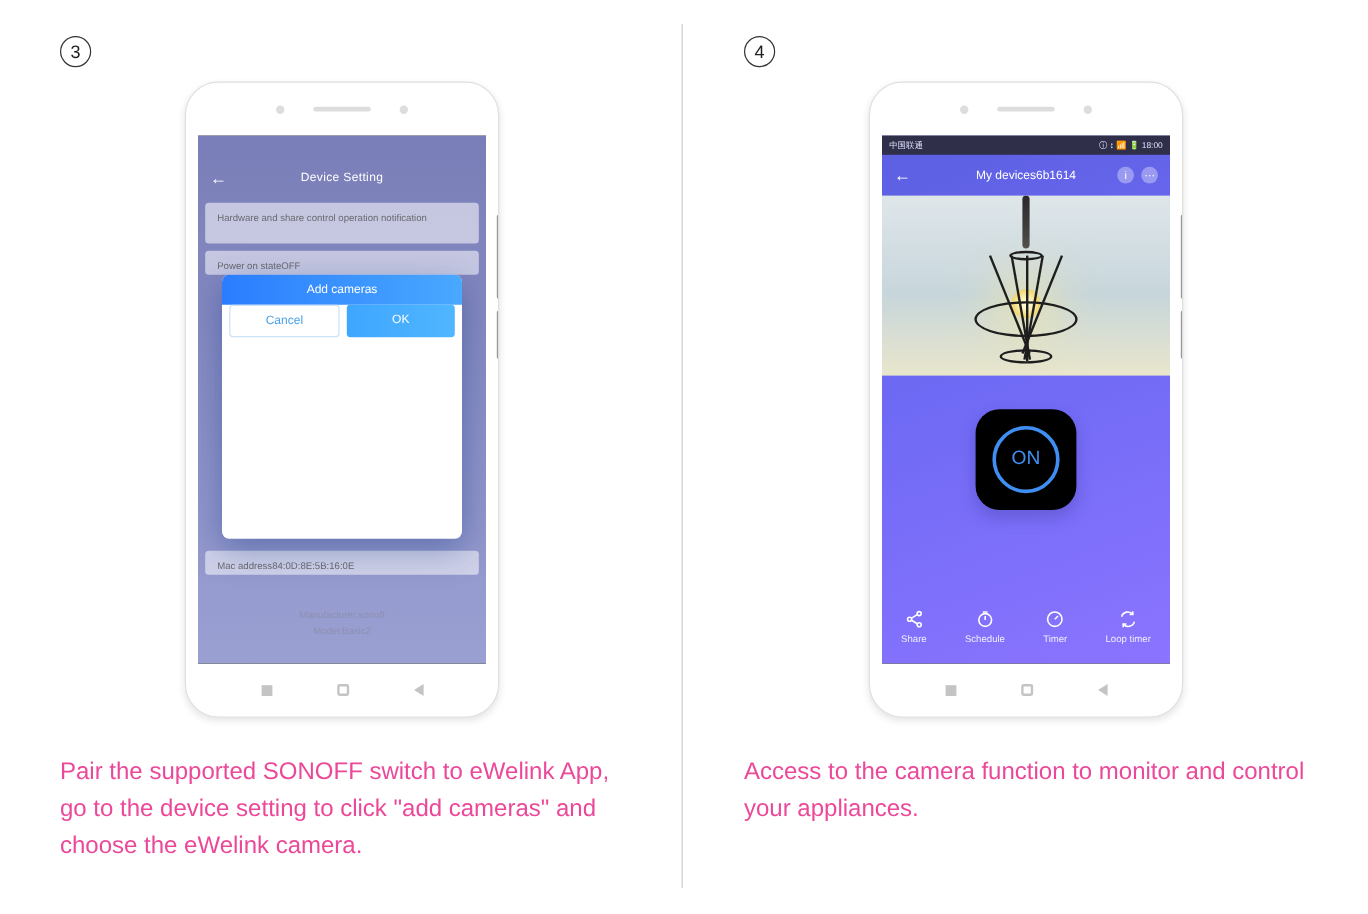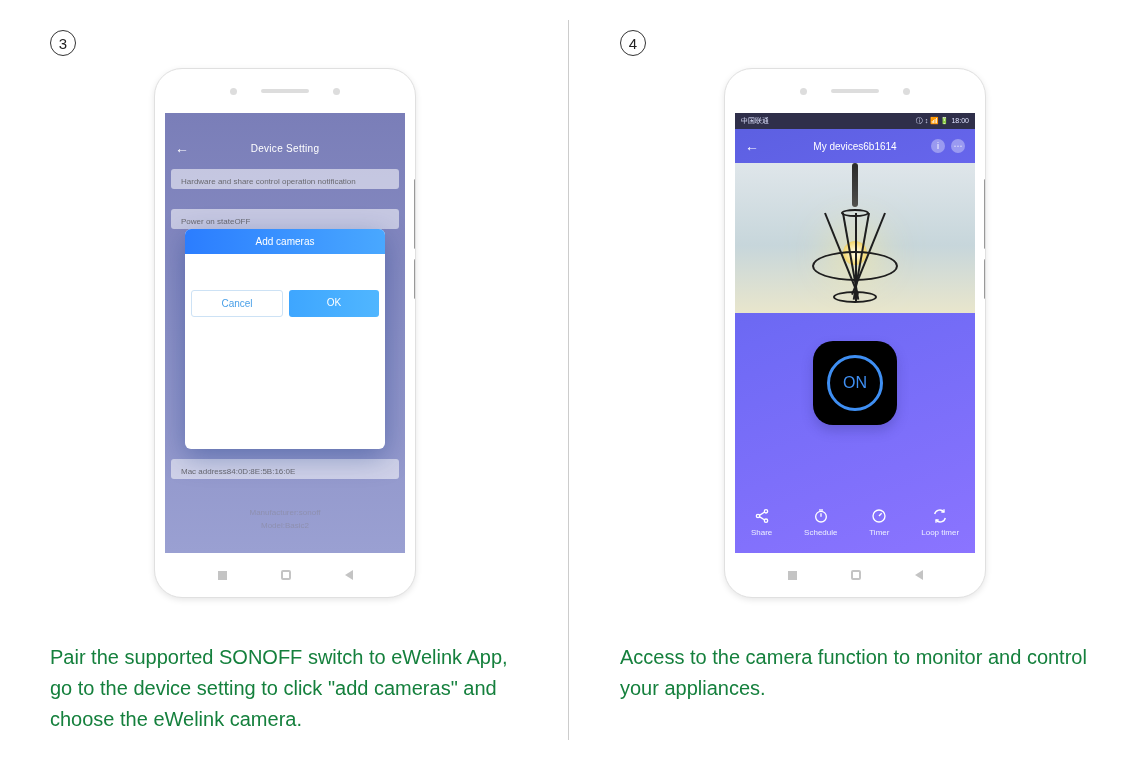--- a/index.html
+++ b/index.html
@@ -117,21 +117,21 @@
   .s3-title { width: 100%; text-align: center; letter-spacing: 0.3px; }
   .s3-row {
     position: absolute;
     left: 6px; right: 6px;
     background: rgba(255,255,255,0.55);
     border-radius: 3px;
     font-size: 8px;
     color: #6a6a70;
     padding: 8px 10px;
   }
-  .s3-row1 { top: 56px; height: 20px; }
+  .s3-row1 { top: 56px; height: 34px; }
   .s3-row2 { top: 96px; height: 20px; display:flex; }
   .s3-row3 { top: 346px; height: 20px; display:flex; justify-content:flex-start; }
   .s3-meta { position:absolute; bottom:20px; left:0; right:0; text-align:center; font-size:8px; color:#8e90b0; line-height:1.6; }
 
   .s3-modal {
     position: absolute;
     top: 116px; left: 20px; right: 20px;
     bottom: 104px;
     background: #fff;
     border-radius: 6px;
@@ -160,21 +160,21 @@
     width: 14px; height: 14px; border-radius: 50%;
     background: #2f9bff; color:#fff;
     display:inline-flex; align-items:center; justify-content:center;
     font-size:9px;
   }
   .s3-modal-foot {
     display:flex; gap:6px; padding: 0 6px 8px 6px;
   }
   .s3-btn {
     flex:1; text-align:center; font-size:10px;
-    padding:7px 0; border-radius:3px;margin-top:36px;
+    padding:7px 0; border-radius:3px;
   }
   .s3-btn.cancel { border:1px solid #cde2f5; color:#4aa0e8; background:#fff; }
   .s3-btn.ok { background: linear-gradient(90deg,#3ea6ff,#50b6ff); color:#fff; }
 
   
   .s4-bg {
     position:absolute; inset:0;
     background: linear-gradient(160deg,#5b5fe0 0%, #6f6af5 45%, #8b74ff 100%);
   }
   .s4-status {
@@ -254,24 +254,24 @@
 
   .s4-bottom {
     position:absolute; bottom:16px; left:0; right:0;
     display:flex; justify-content:space-around;
     color:#ecefff; font-size:8px;
   }
   .s4-bottom .item { display:flex; flex-direction:column; align-items:center; gap:4px; }
   .s4-bottom .ico { width:16px; height:16px; display:flex; align-items:center; justify-content:center; font-size:14px; }
 
   .caption {
-    margin-top: 44px;
+    margin-top: 30px;
     font-size: 20px;
     line-height: 1.55;
-    color: #15803d;
+    color: #ec4899;
     font-weight: 300;
   }
 
   
   .nav-square{width:9px;height:9px;background:#c4c4c4;}
   .nav-circle{width:10px;height:10px;border:2px solid #c4c4c4;border-radius:2px;}
   .nav-back-tri{width:0;height:0;border-top:5px solid transparent;border-bottom:5px solid transparent;border-right:8px solid #c4c4c4;}
 </style>
 </head>
 <body>

